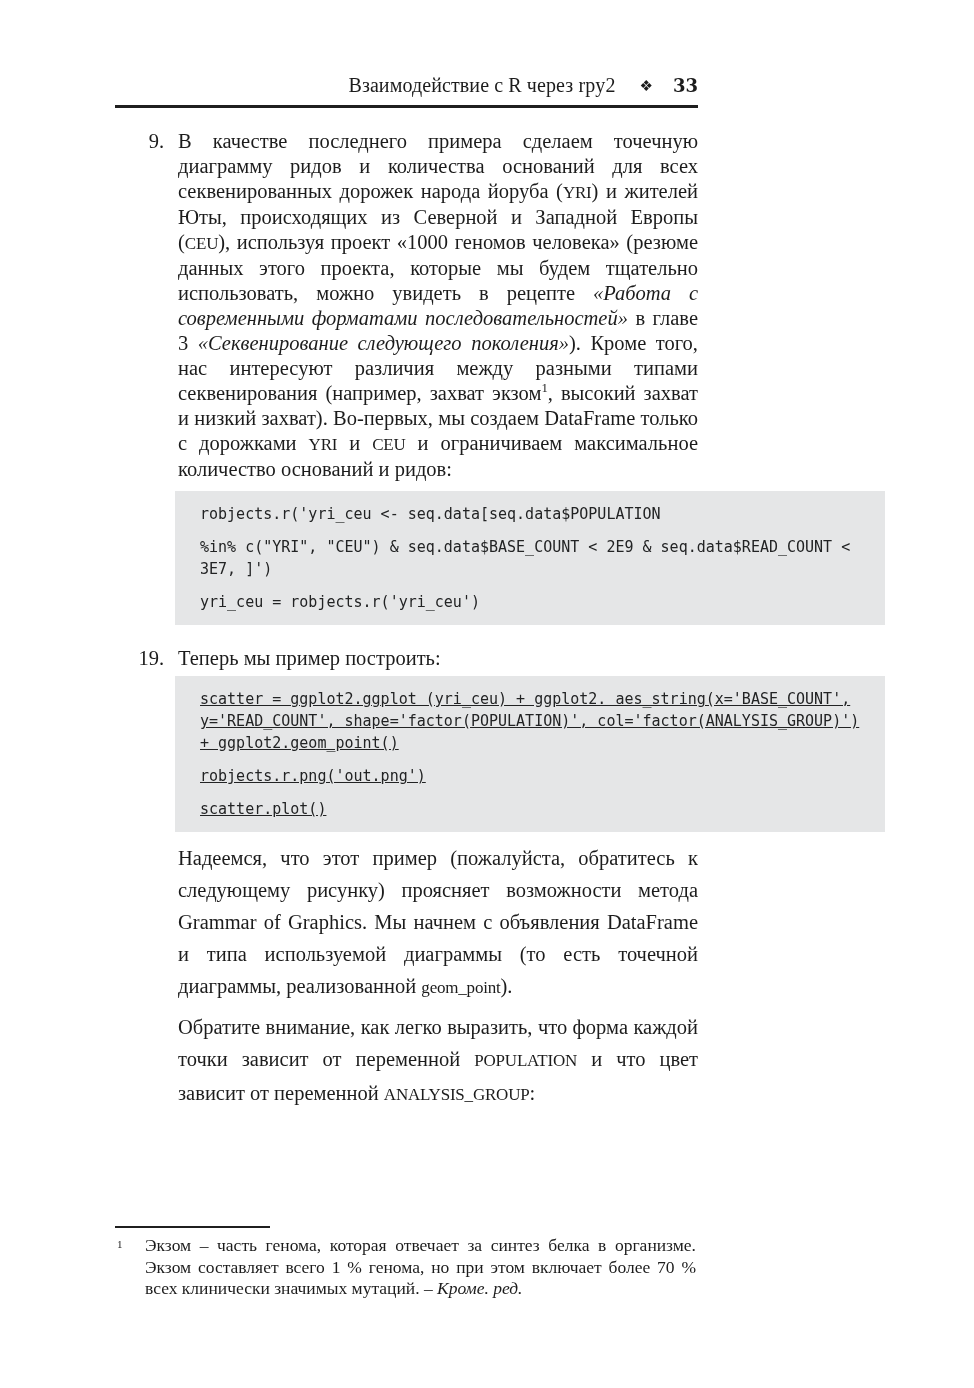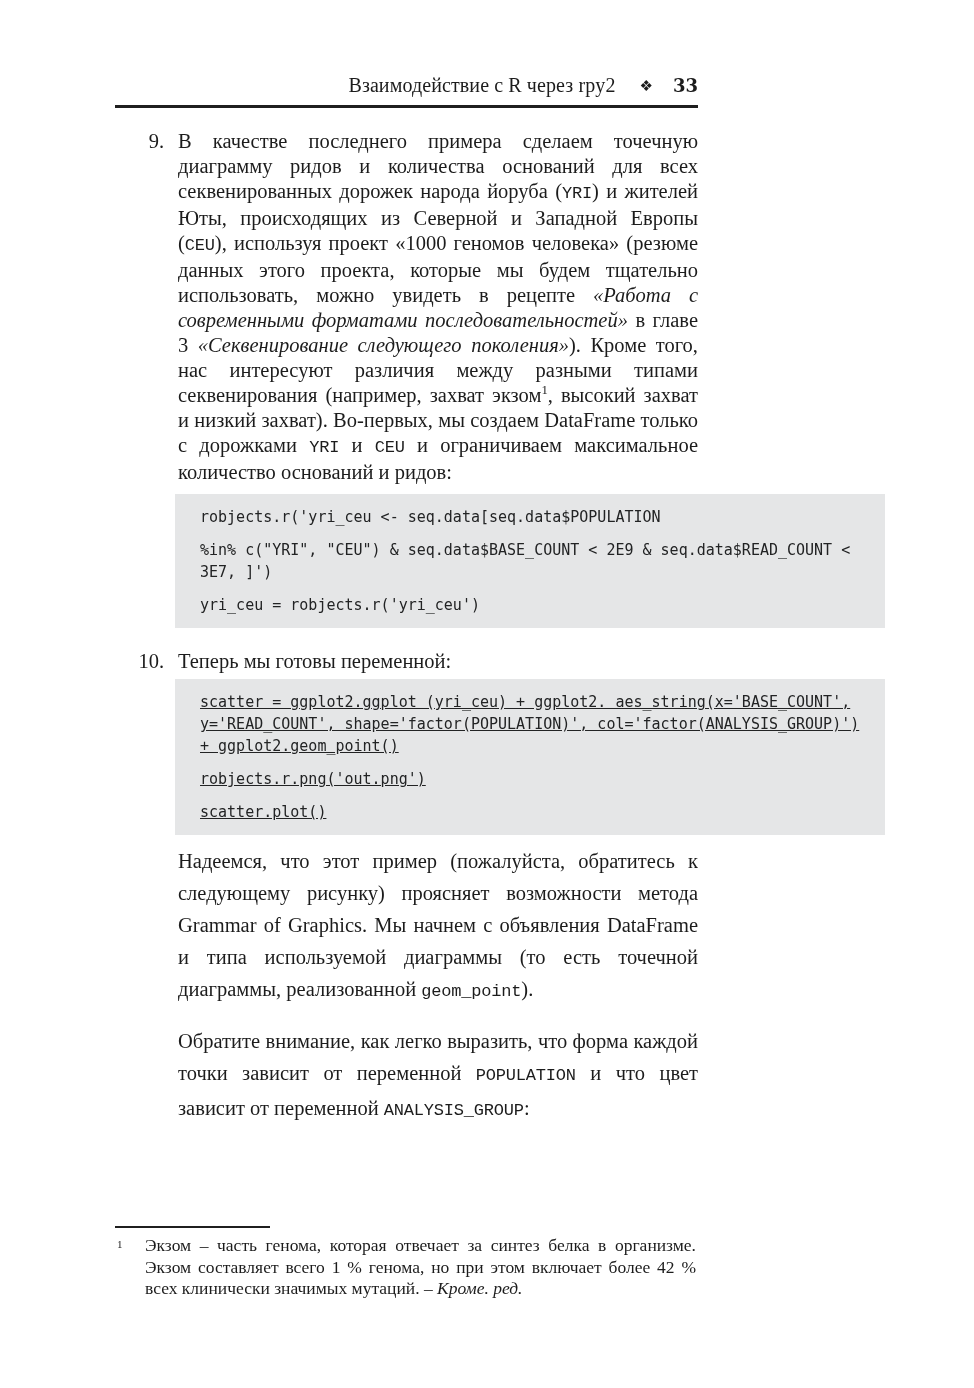--- a/index.html
+++ b/index.html
@@ -70,27 +70,27 @@
     line-height: 25px;
     text-align: justify;
   }
   .para {
     margin-left: 63px;
     font-size: 20.5px;
     line-height: 32px;
     text-align: justify;
   }
   .para-a { margin-top: 10px; }
-  .para-b { margin-top: 17px; }
+  .para-b { margin-top: 7px; }
 
   
   .seg-normal {}
   .seg-italic { font-style: italic; }
   .seg-mono {
-    font-family: Liberation Mono, monospace;
+    font-family: Liberation Serif, serif;
     font-size: 0.83em;
     letter-spacing: -0.2px;
   }
   .seg-sup {
     vertical-align: super;
     font-size: 0.62em;
     line-height: 0;
   }
 
   
@@ -154,31 +154,31 @@
   <div class="head-rule"></div>
 
   <div class="list-item">
     <div class="li-number">9.</div>
     <div class="li-body"><span class="seg-normal">В качестве последнего примера сделаем точечную диаграмму ридов и количества оснований для всех секвенированных дорожек народа йоруба (</span><span class="seg-mono">YRI</span><span class="seg-normal">) и жителей Юты, происходящих из Северной и Западной Европы (</span><span class="seg-mono">CEU</span><span class="seg-normal">), используя проект «1000 геномов человека» (резюме данных этого проекта, которые мы будем тщательно использовать, можно увидеть в рецепте </span><span class="seg-italic">«Работа с современными форматами последовательностей»</span><span class="seg-normal"> в главе 3 </span><span class="seg-italic">«Секвенирование следующего поколения»</span><span class="seg-normal">). Кроме того, нас интересуют различия между разными типами секвенирования (например, захват экзом</span><span class="seg-sup">1</span><span class="seg-normal">, высокий захват и низкий захват). Во-первых, мы создаем DataFrame только с дорожками </span><span class="seg-mono">YRI</span><span class="seg-normal"> и </span><span class="seg-mono">CEU</span><span class="seg-normal"> и ограничиваем максимальное количество оснований и ридов:</span></div>
   </div>
 
   <div class="code-block code-1"><div class="code-line">robjects.r('yri_ceu &lt;- seq.data[seq.data$POPULATION</div><div class="code-line blank"></div><div class="code-line">%in% c("YRI", "CEU") &amp; seq.data$BASE_COUNT &lt; 2E9 &amp; seq.data$READ_COUNT &lt;</div><div class="code-line">3E7, ]')</div><div class="code-line blank"></div><div class="code-line">yri_ceu = robjects.r('yri_ceu')</div></div>
 
   <div class="list-item">
-    <div class="li-number">10.</div>
-    <div class="li-body"><span class="seg-normal">Теперь мы готовы переменной:</span></div>
+    <div class="li-number">19.</div>
+    <div class="li-body"><span class="seg-normal">Теперь мы пример построить:</span></div>
   </div>
 
   <div class="code-block code-2"><div class="code-line">scatter = ggplot2.ggplot (yri_ceu) + ggplot2. aes_string(x='BASE_COUNT',</div><div class="code-line">y='READ_COUNT', shape='factor(POPULATION)', col='factor(ANALYSIS_GROUP)')</div><div class="code-line">+ ggplot2.geom_point()</div><div class="code-line blank"></div><div class="code-line">robjects.r.png('out.png')</div><div class="code-line blank"></div><div class="code-line">scatter.plot()</div></div>
 
   <div class="para para-a"><span class="seg-normal">Надеемся, что этот пример (пожалуйста, обратитесь к следующему рисунку) проясняет возможности метода Grammar of Graphics. Мы начнем с объявления DataFrame и типа используемой диаграммы (то есть точечной диаграммы, реализованной </span><span class="seg-mono">geom_point</span><span class="seg-normal">).</span></div>
 
   <div class="para para-b"><span class="seg-normal">Обратите внимание, как легко выразить, что форма каждой точки зависит от переменной </span><span class="seg-mono">POPULATION</span><span class="seg-normal"> и что цвет зависит от переменной </span><span class="seg-mono">ANALYSIS_GROUP</span><span class="seg-normal">:</span></div>
 
   <div class="footnote">
     <div class="fn-rule"></div>
     <div class="fn-row">
       <div class="fn-mark">1</div>
-      <div class="fn-text"><span class="seg-normal">Экзом – часть генома, которая отвечает за синтез белка в организме. Экзом составляет всего 1 % генома, но при этом включает более 42 % всех клинически значимых мутаций. – </span><span class="seg-italic">Кроме. ред.</span></div>
+      <div class="fn-text"><span class="seg-normal">Экзом – часть генома, которая отвечает за синтез белка в организме. Экзом составляет всего 1 % генома, но при этом включает более 70 % всех клинически значимых мутаций. – </span><span class="seg-italic">Кроме. ред.</span></div>
     </div>
   </div>
 
 </div>
 
 </body></html>

